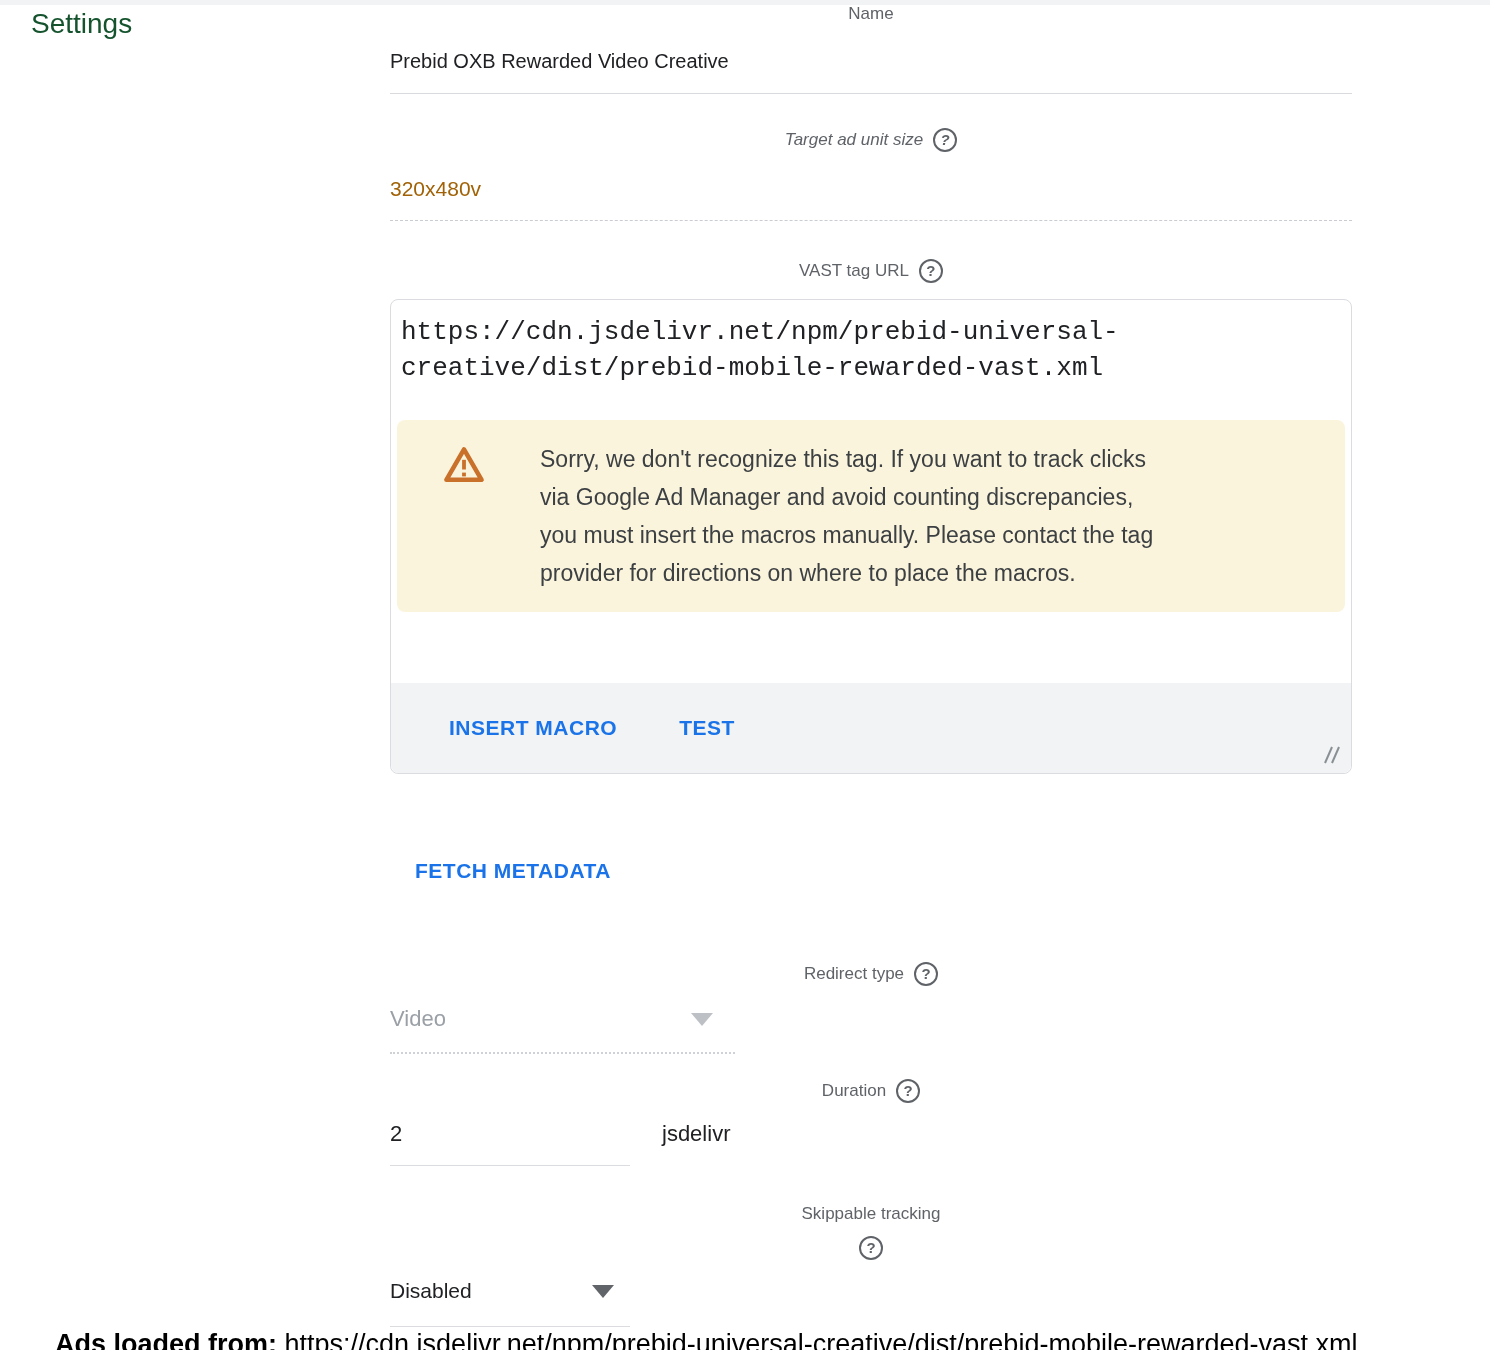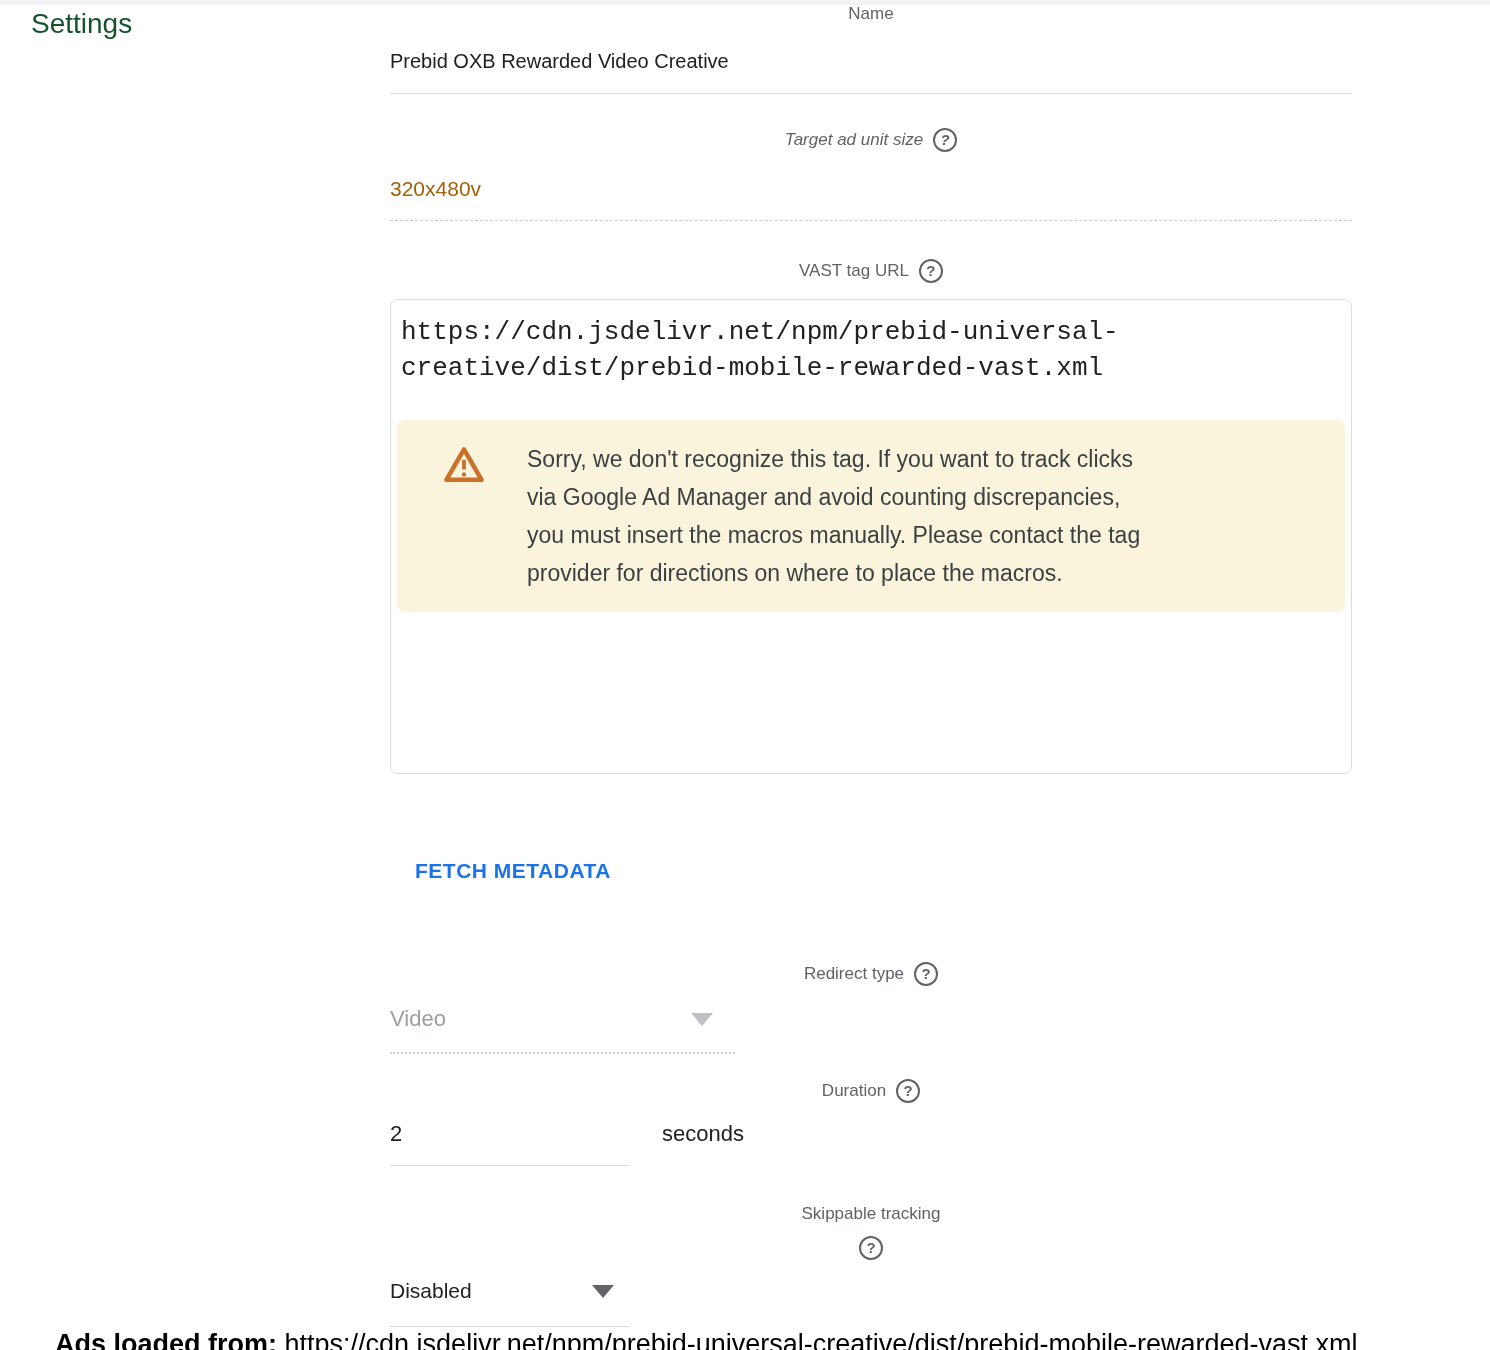--- a/index.html
+++ b/index.html
@@ -27,21 +27,21 @@
   .size-value { margin-top:24px; font-size:21px; color:#a16207; line-height:26px;
                 padding-bottom:18px; border-bottom:1px dashed #c9ccd0; }
 
   
   .vast-label { margin-top:38px; }
   .vast-box { margin-top:16px; width:962px; height:475px; border:1px solid #dadce0; border-radius:8px;
               background:#fff; position:relative; overflow:hidden; }
   .vast-url { padding:14px 12px 0 10px; font-family:"Liberation Mono", monospace;
               font-size:26px; line-height:36px; color:#202124; white-space:pre-line; cursor:text; }
   .vast-warning { margin:34px 6px 0 6px; background:#fbf4dc; border-radius:8px;
-                  display:flex; align-items:flex-start; padding:20px 28px 20px 0; min-height:192px; }
+                  display:flex; align-items:flex-start; padding:20px 28px 20px 0; min-height:192px;gap:13px; }
   .warning-icon { flex:0 0 auto; margin:6px 42px 0 46px; width:42px; height:38px; }
   .warning-text { font-size:23px; line-height:38px; color:#3c4043; white-space:pre-line; }
   .vast-footer { position:absolute; left:0; right:0; bottom:0; height:90px; background:#f1f3f4;
                  border-radius:0 0 8px 8px; display:flex; align-items:center; padding-left:58px; gap:62px; }
   .text-btn { background:none; border:none; font-family:inherit; font-size:21px; font-weight:700;
               letter-spacing:0.5px; color:#1a73e8; cursor:pointer; padding:0; }
   .resize-handle { position:absolute; right:10px; bottom:8px; cursor:nwse-resize; }
 
   
   .fetch-btn { display:inline-block; margin:85px 0 0 25px; }
@@ -111,20 +111,28 @@
           <path d="M12 2 L22.2 19.6 H1.8 Z" fill="none" stroke="#c9702a" stroke-width="2.6" stroke-linejoin="round"></path>
           <rect x="10.9" y="8" width="2.2" height="5.6" fill="#c9702a"></rect>
           <rect x="10.9" y="15.4" width="2.2" height="2.2" fill="#c9702a"></rect>
         </svg>
         <div class="warning-text">Sorry, we don't recognize this tag. If you want to track clicks
 via Google Ad Manager and avoid counting discrepancies,
 you must insert the macros manually. Please contact the tag
 provider for directions on where to place the macros.</div>
       </div>
 
+      <div class="vast-footer">
+        <button class="text-btn">INSERT MACRO</button>
+        <button class="text-btn">TEST</button>
+        <svg class="resize-handle" width="22" height="22" viewBox="0 0 22 22">
+          <line x1="6" y1="20" x2="13" y2="4" stroke="#8a8f94" stroke-width="2"></line>
+          <line x1="13" y1="20" x2="20" y2="4" stroke="#8a8f94" stroke-width="2"></line>
+        </svg>
+      </div>
     </div>
 
     
     <button class="text-btn fetch-btn">FETCH METADATA</button>
 
     
     <div class="field-label redirect-label">
       <span>Redirect type</span>
       <span class="help-icon">?</span>
     </div>
@@ -133,21 +141,21 @@
       <span class="caret redirect-caret"></span>
     </div>
 
     
     <div class="field-label duration-label">
       <span>Duration</span>
       <span class="help-icon">?</span>
     </div>
     <div class="duration-wrap">
       <div class="duration-input">2</div>
-      <div class="duration-unit">seconds</div>
+      <div class="duration-unit">jsdelivr</div>
     </div>
 
     
     <div class="field-label skip-label">
       <span>Skippable tracking</span>
       <span class="help-icon">?</span>
     </div>
     <div class="select-row skip-row">
       <div class="skip-value">Disabled</div>
       <span class="caret skip-caret"></span>

